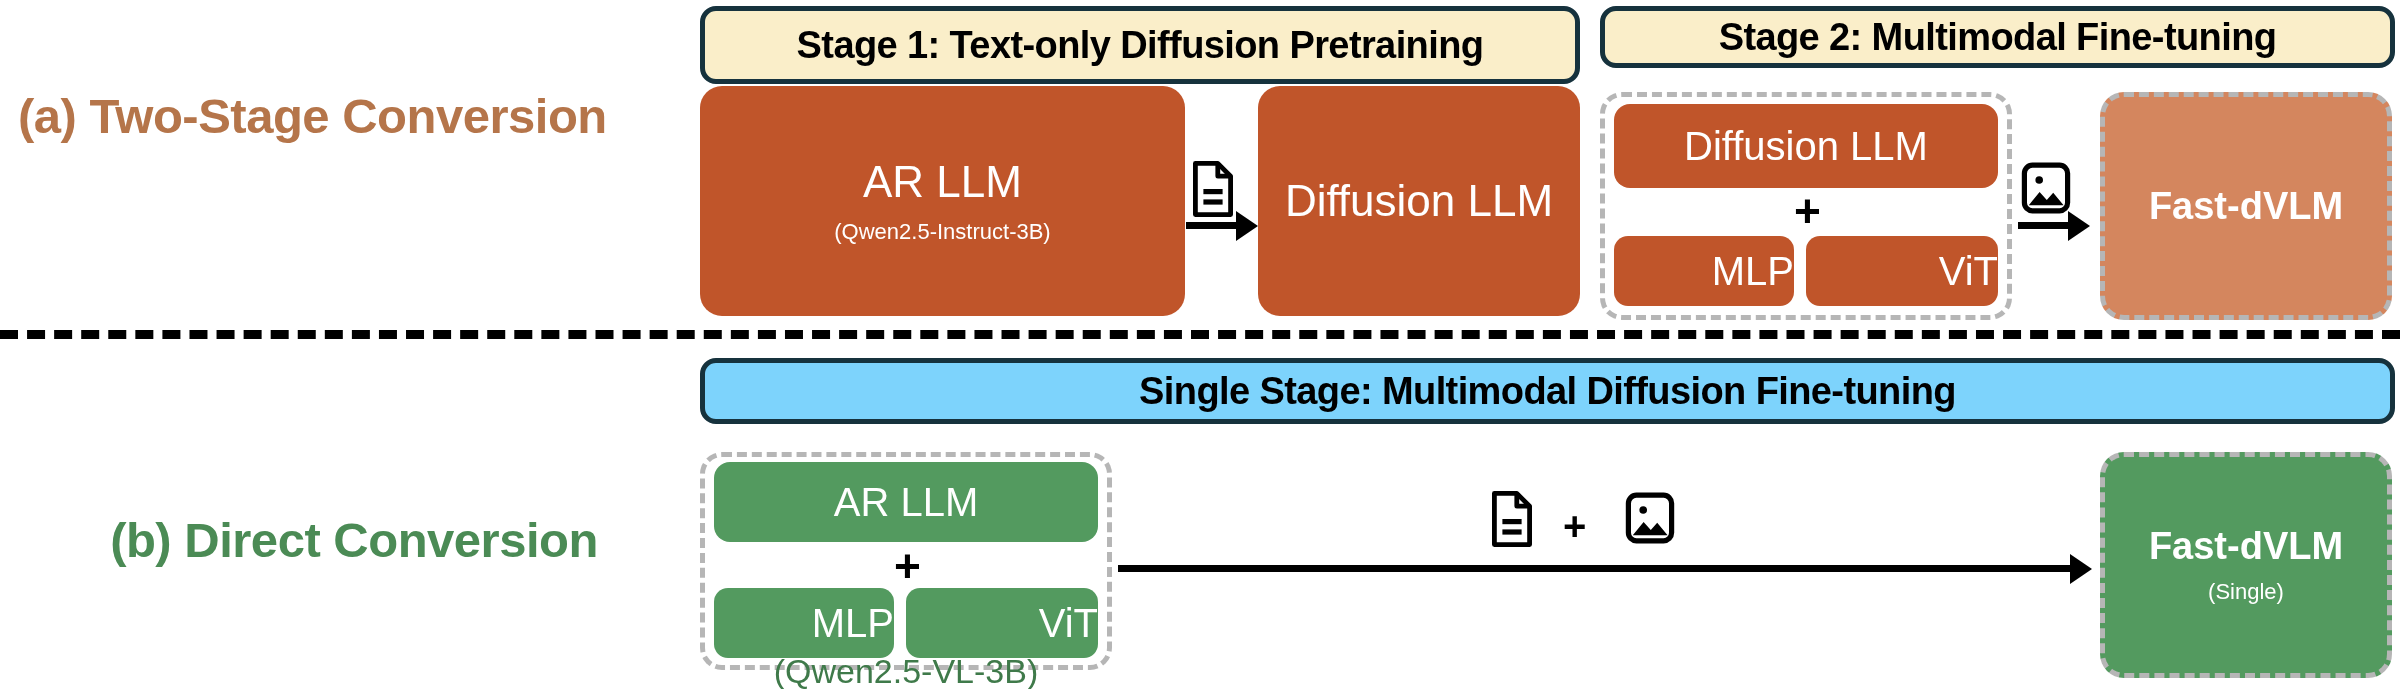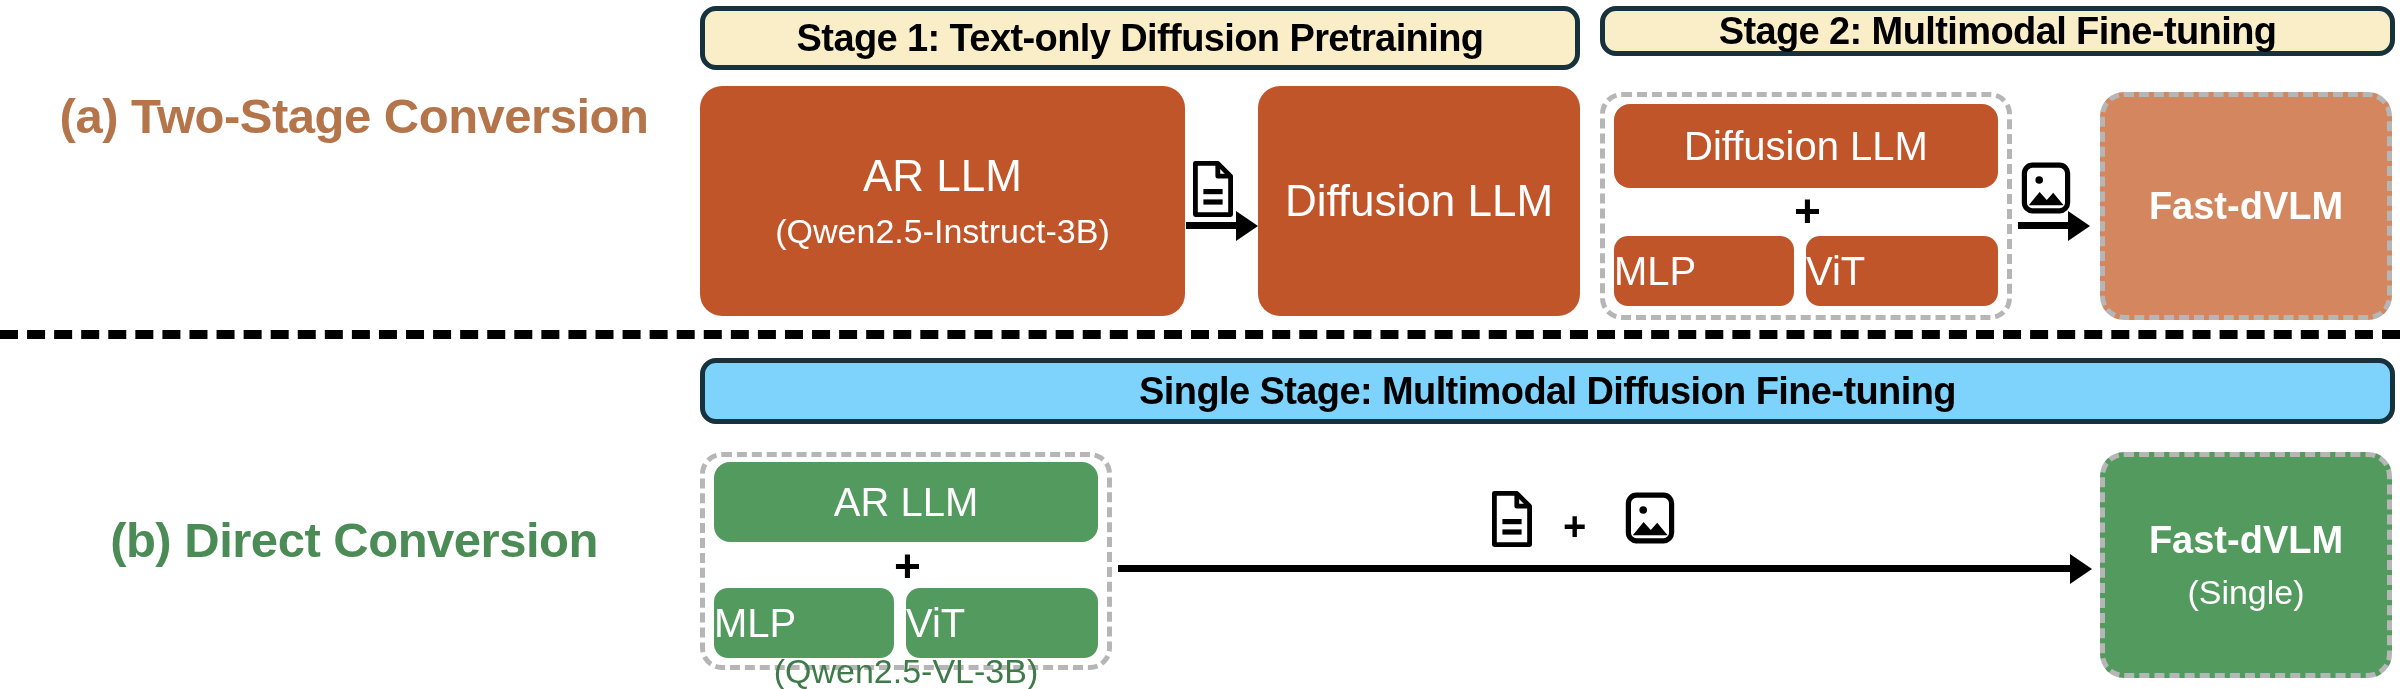--- a/index.html
+++ b/index.html
@@ -11,59 +11,59 @@
   }
   #canvas { position: relative; width: 2400px; height: 689px; }
 
   
   .row-label {
     position: absolute;
     font-weight: bold;
     white-space: nowrap;
     letter-spacing: -0.5px;
   }
-  #label-a { left: 18px; top: 88px; width: 672px; text-align: center;
+  #label-a { left: 18px; top: 88px; width: 672px; text-align: left;
              font-size: 49px; color: #b5754a; }
   #label-b { left: 18px; top: 512px; width: 672px; text-align: center;
              font-size: 49px; color: #4b8b55; }
 
   
   .stage-header {
     position: absolute;
     border: 5px solid #16323d;
     border-radius: 16px;
     display: flex; align-items: center; justify-content: center;
     font-weight: bold;
     color: #000000;
     white-space: nowrap;
     letter-spacing: -0.6px;
   }
   .cream { background: #faeec9; }
   .mint  { background: #7dd3fc; }
 
-  #stage1-header { left: 700px;  top: 6px;  width: 880px;  height: 64px; font-size: 38px; }
-  #stage2-header { left: 1600px; top: 6px;  width: 795px;  height: 50px; font-size: 38px; }
+  #stage1-header { left: 700px;  top: 6px;  width: 880px;  height: 78px; font-size: 38px; }
+  #stage2-header { left: 1600px; top: 6px;  width: 795px;  height: 62px; font-size: 38px; }
   #single-header { left: 700px;  top: 358px; width: 1695px; height: 66px; font-size: 38px; }
 
   
   .box {
     position: absolute;
     border-radius: 22px;
     display: flex; flex-direction: column;
     align-items: center; justify-content: center;
     color: #ffffff;
     text-align: center;
     line-height: 1.06;
   }
   .orange  { background: #c0552a; }
   .orange-l{ background: #d4865e; }
   .green   { background: #539a5f; }
   .box .main { font-size: 44px; font-weight: 400; }
   .box .main.bold { font-weight: bold; font-size: 38px; }
-  .box .sub  { font-size: 34px; font-weight: 400; margin-top: 14px; }
+  .box .sub  { font-size: 22px; font-weight: 400; margin-top: 14px; }
 
   
   .group-frame {
     position: absolute;
     border: 5px dashed #b6b6b6;
     border-radius: 22px;
     background: transparent;
   }
   .dashed-box {
     border: 5px dashed #b6b6b6;
@@ -73,21 +73,21 @@
   .plus {
     position: absolute;
     font-size: 46px; font-weight: bold; color: #000000;
     line-height: 1;
   }
 
   
   .sm-box {
     position: absolute;
     border-radius: 14px;
-    display: flex; align-items: center; justify-content: flex-start;
+    display: flex; align-items: center; justify-content: flex-end;
     color: #ffffff; font-size: 40px;
   }
 
   
   .group-caption {
     position: absolute;
     font-size: 34px;
     white-space: nowrap;
     text-align: center;
   }

